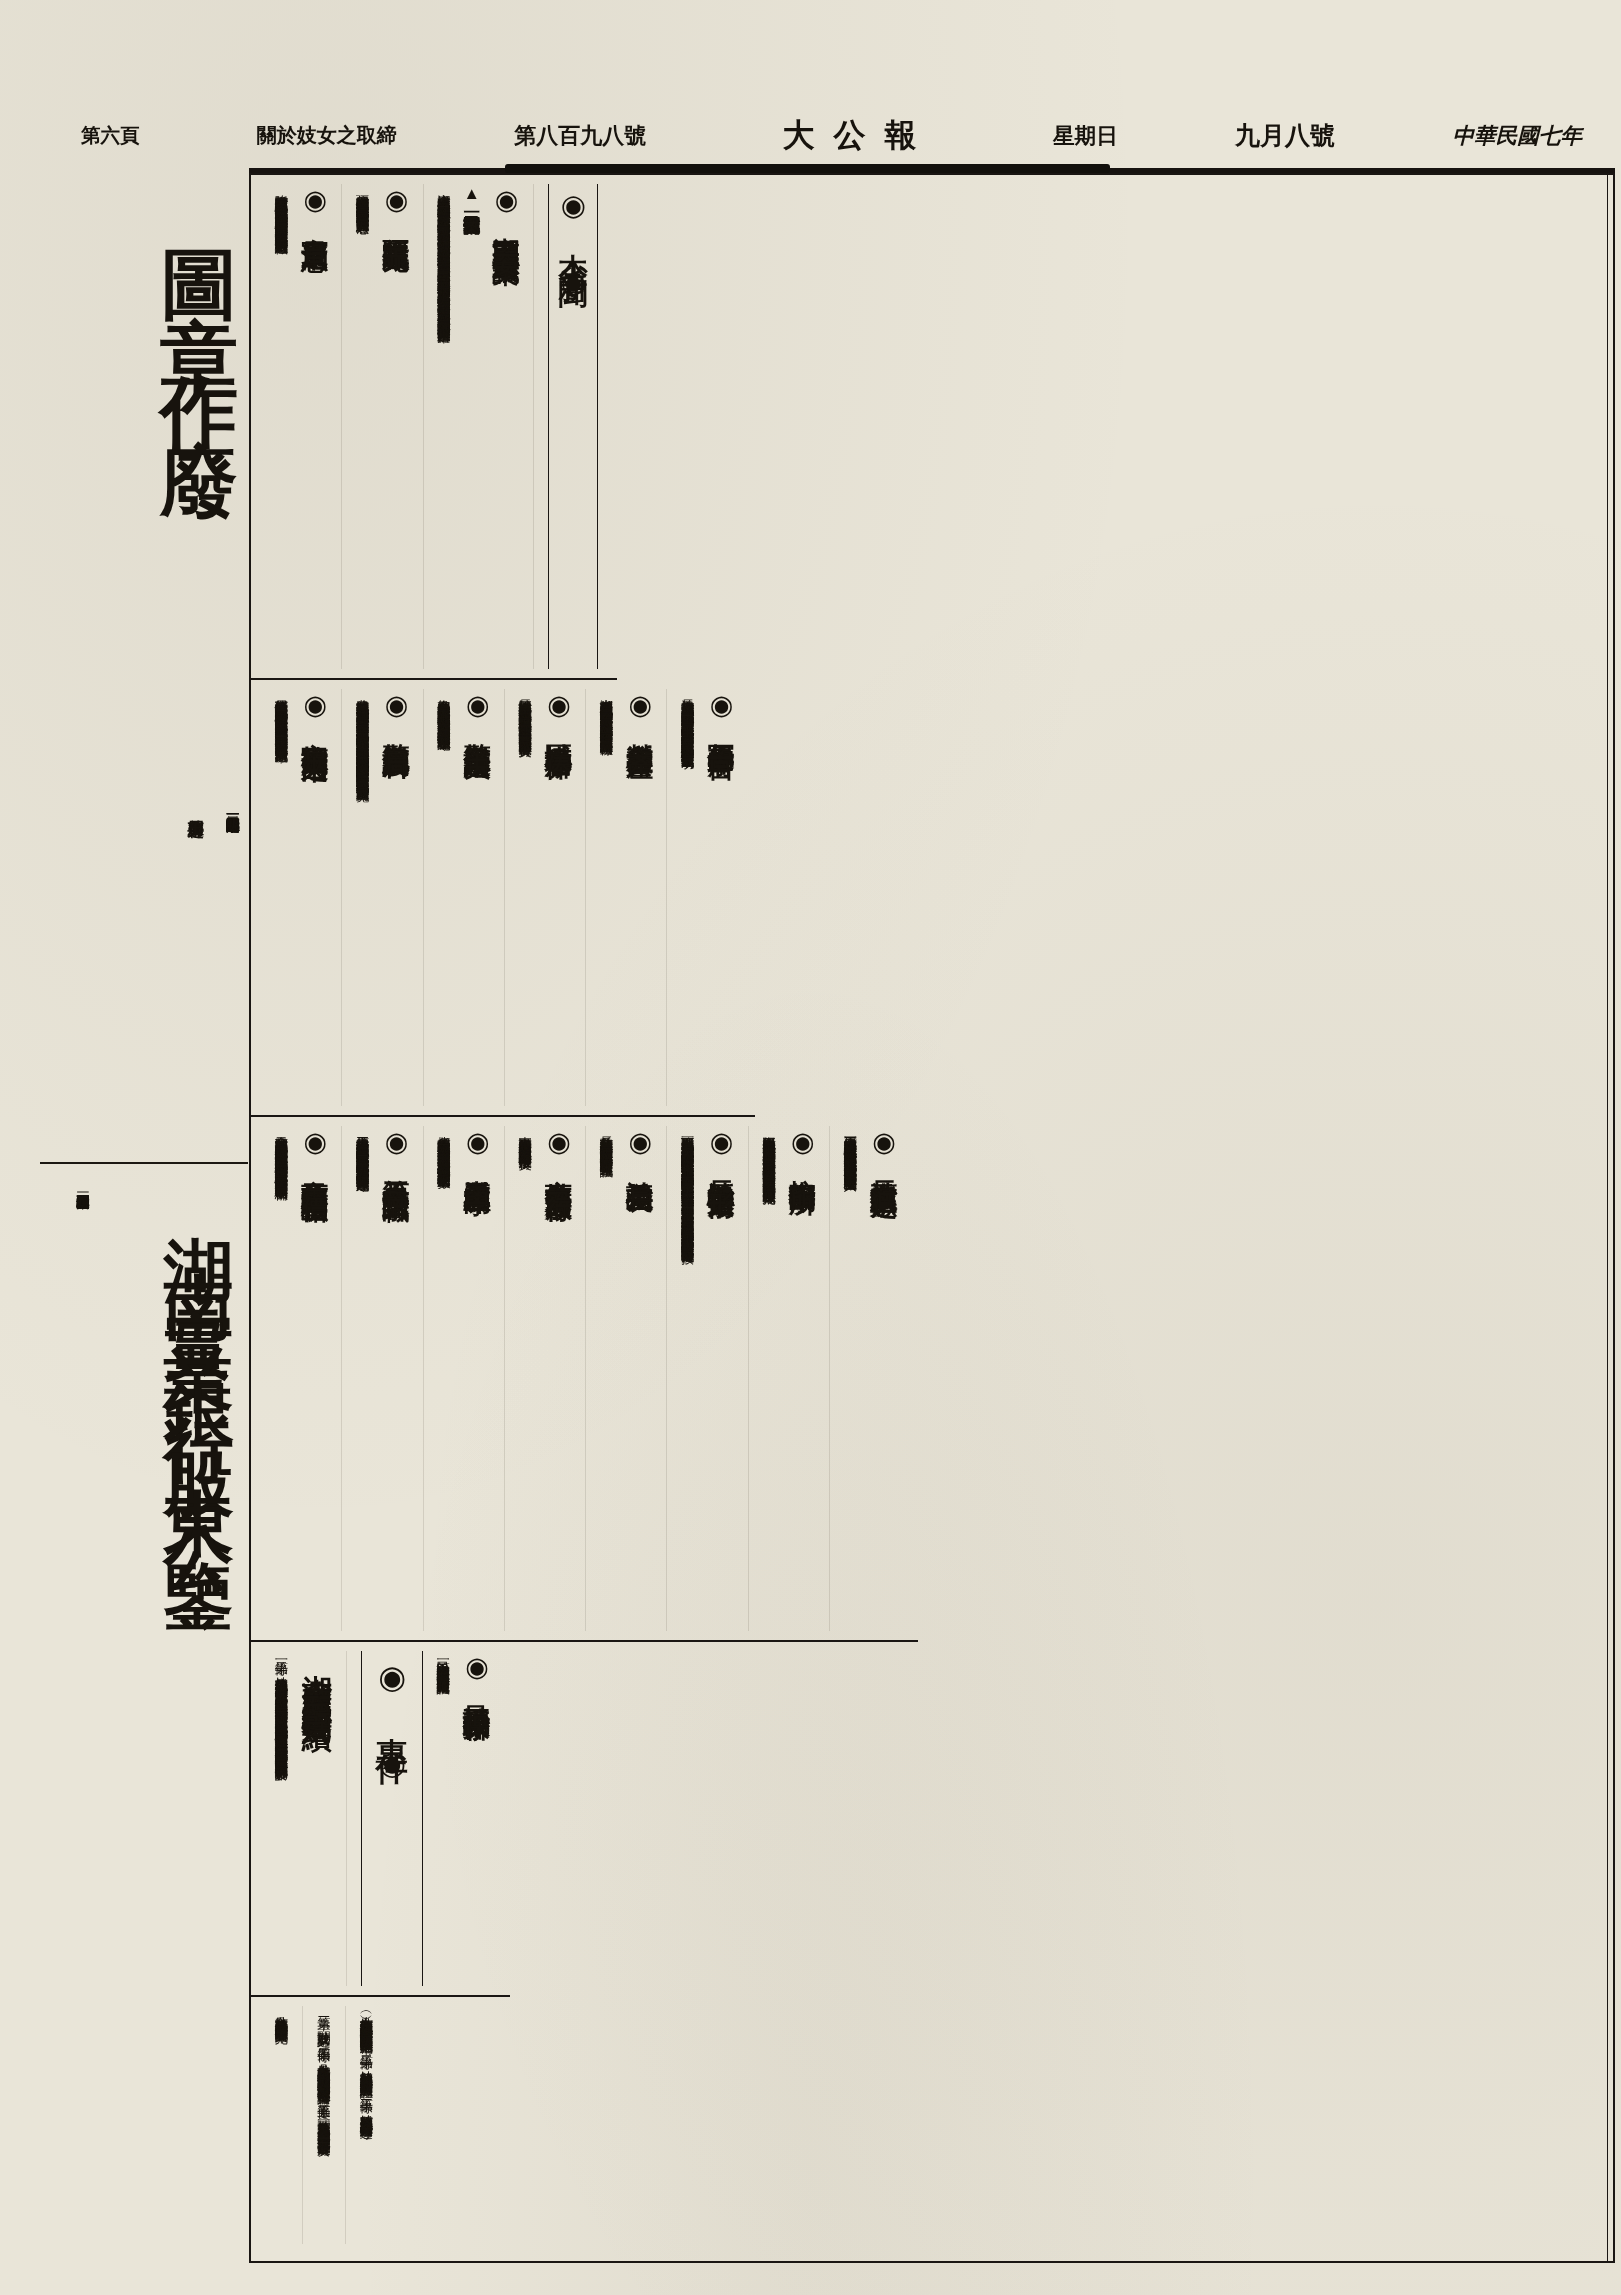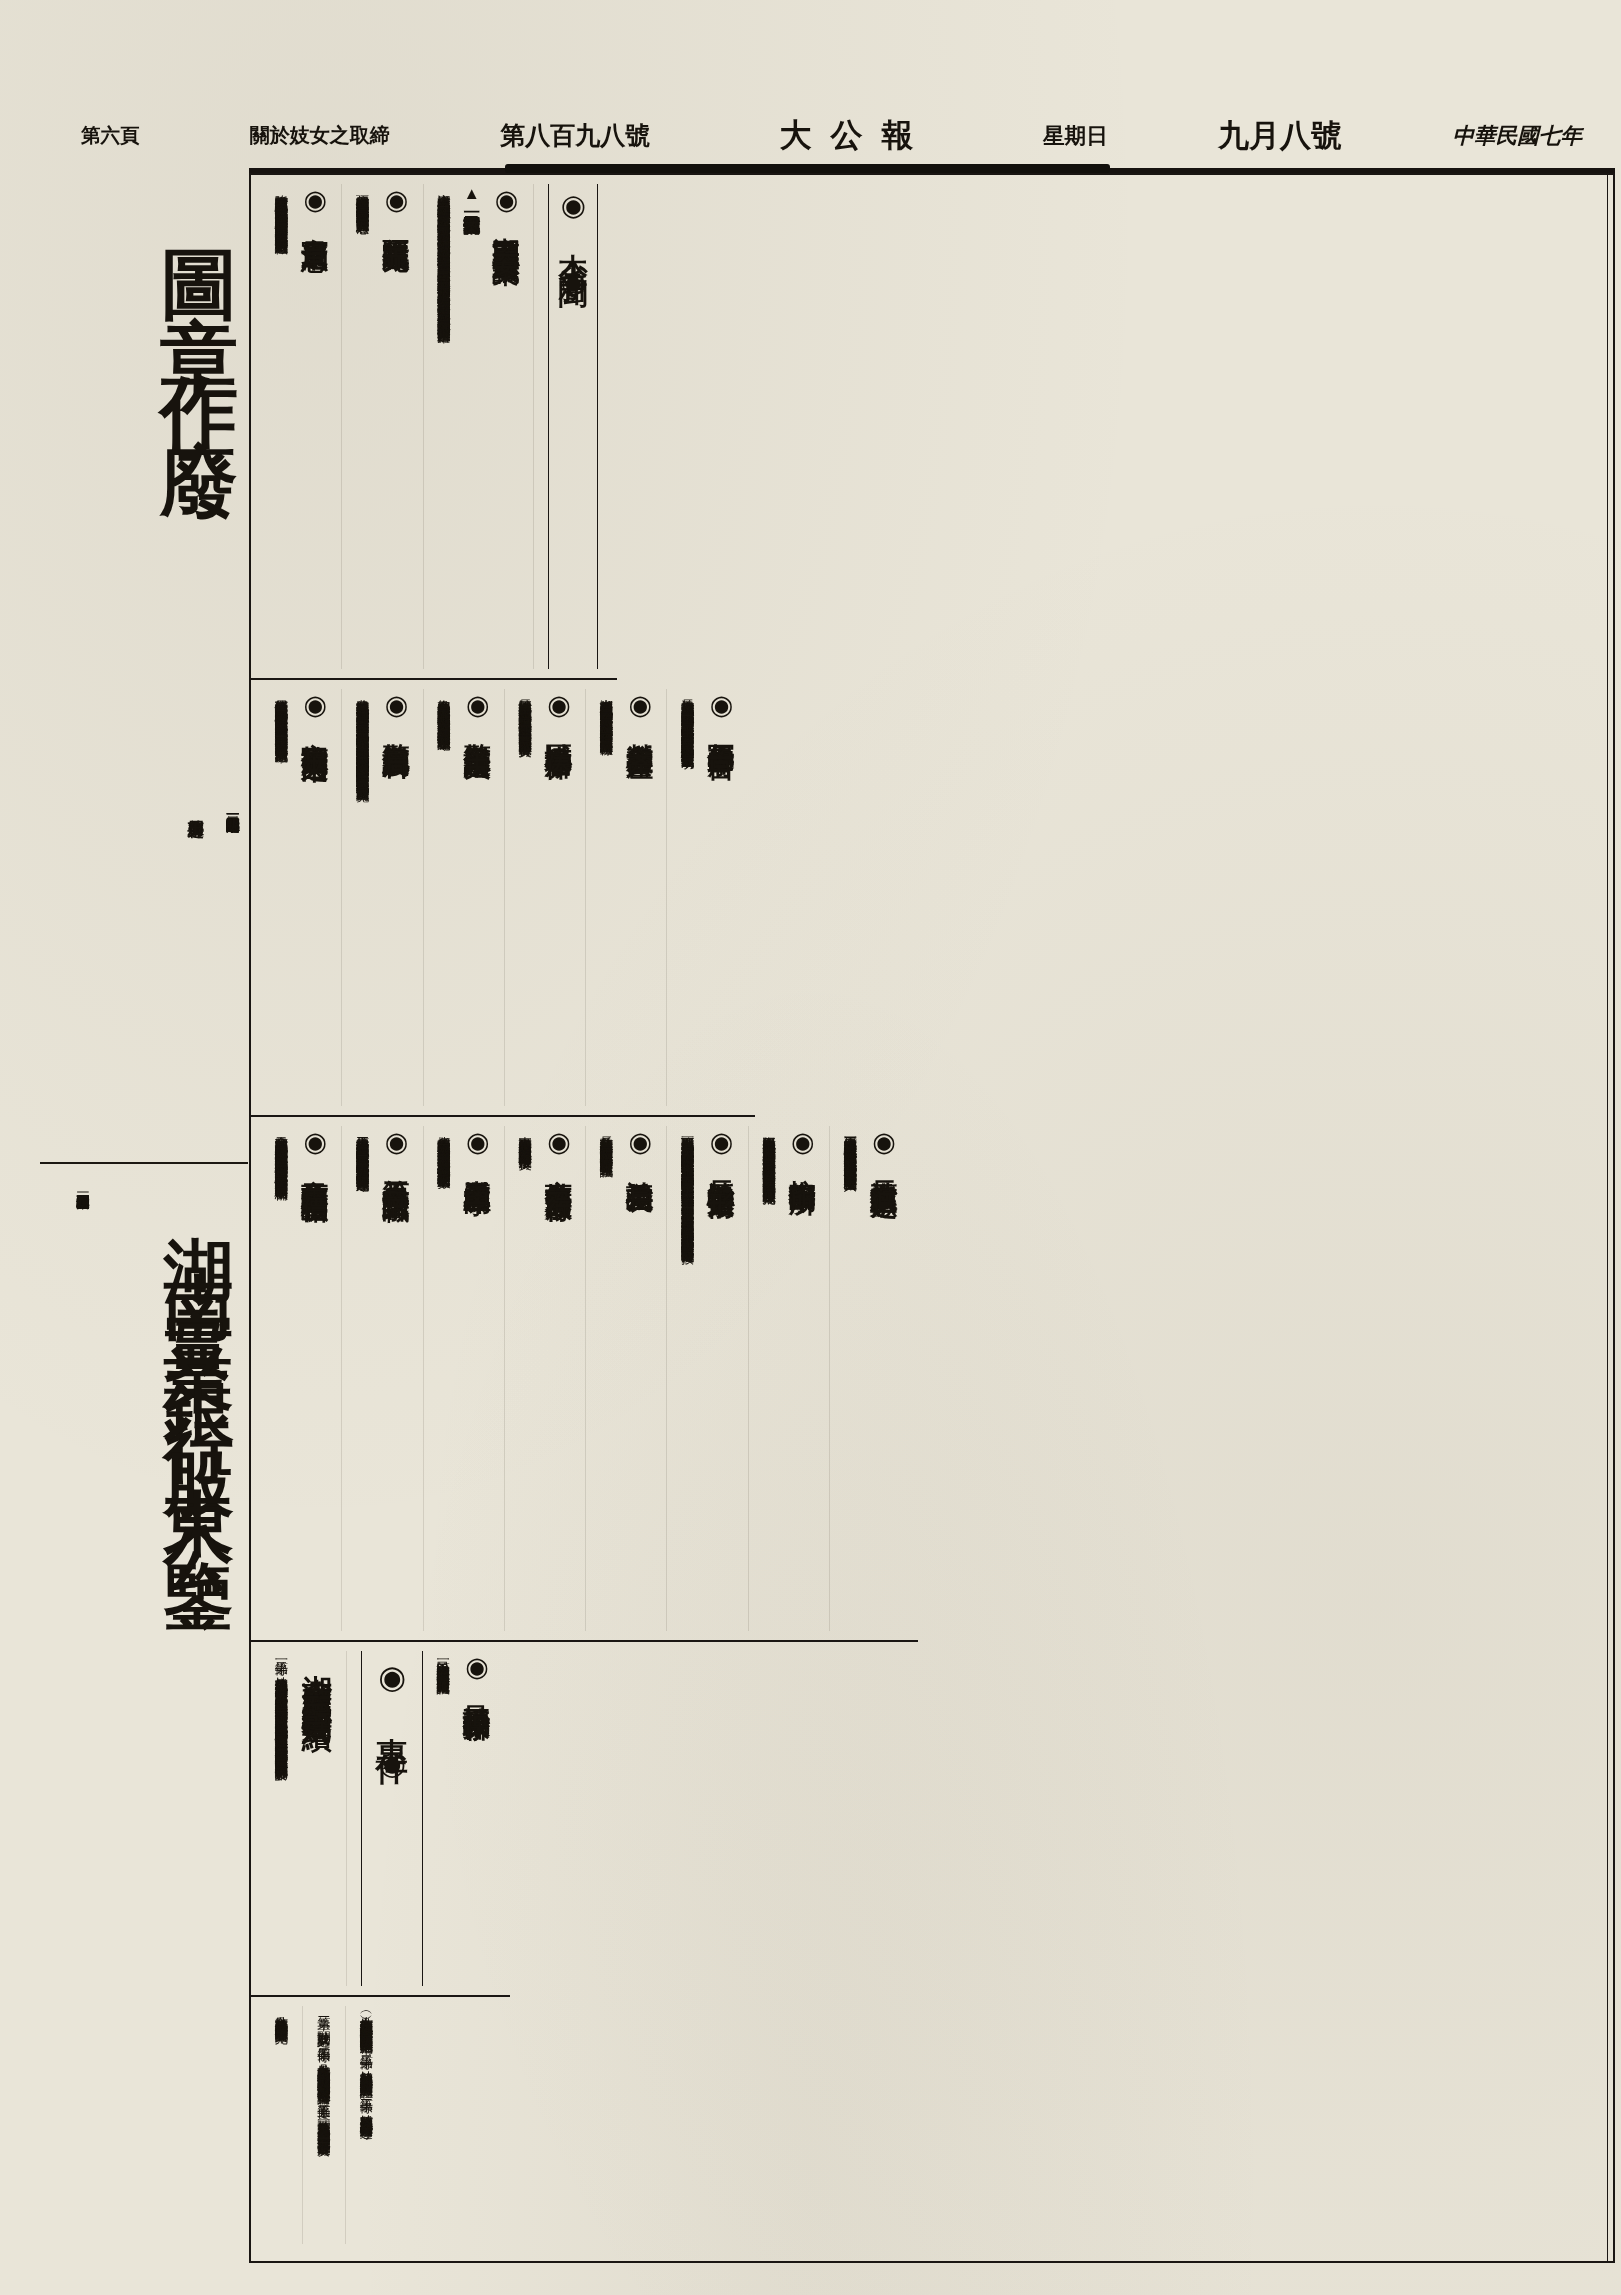--- a/index.html
+++ b/index.html
@@ -21,24 +21,24 @@
   }
 
   
   .masthead{
     position:absolute;top:105px;left:81px;width:1501px;height:61px;
     display:flex;flex-direction:row-reverse;align-items:center;
     justify-content:space-between;
   }
   .mast-item{white-space:nowrap;font-weight:bold;}
   .mast-era{font-size:21.6px;font-style:italic;}
-  .mast-date{font-size:31px;}
+  .mast-date{font-size:25px;}
   .mast-week{font-size:21.6px;}
   .mast-title{font-size:32px;letter-spacing:19px;padding-left:19px;}
-  .mast-issue{font-size:25px;}
+  .mast-issue{font-size:22px;}
   .mast-lunar{font-size:20px;}
   .mast-page{font-size:19.5px;}
   .mast-rule{position:absolute;top:168px;left:249px;width:1366px;height:5px;background:#171310;}
   .mast-rule-heavy{position:absolute;top:164px;left:505px;width:605px;height:8.6px;background:#12100c;border-radius:2.9px;}
 
   
   .left-rail{position:absolute;left:40px;top:179px;width:208px;height:2092px;}
   .seal-block{position:absolute;top:0;left:0;width:100%;height:977px;}
   .seal-title{
     position:absolute;right:10px;top:10px;height:584px;

